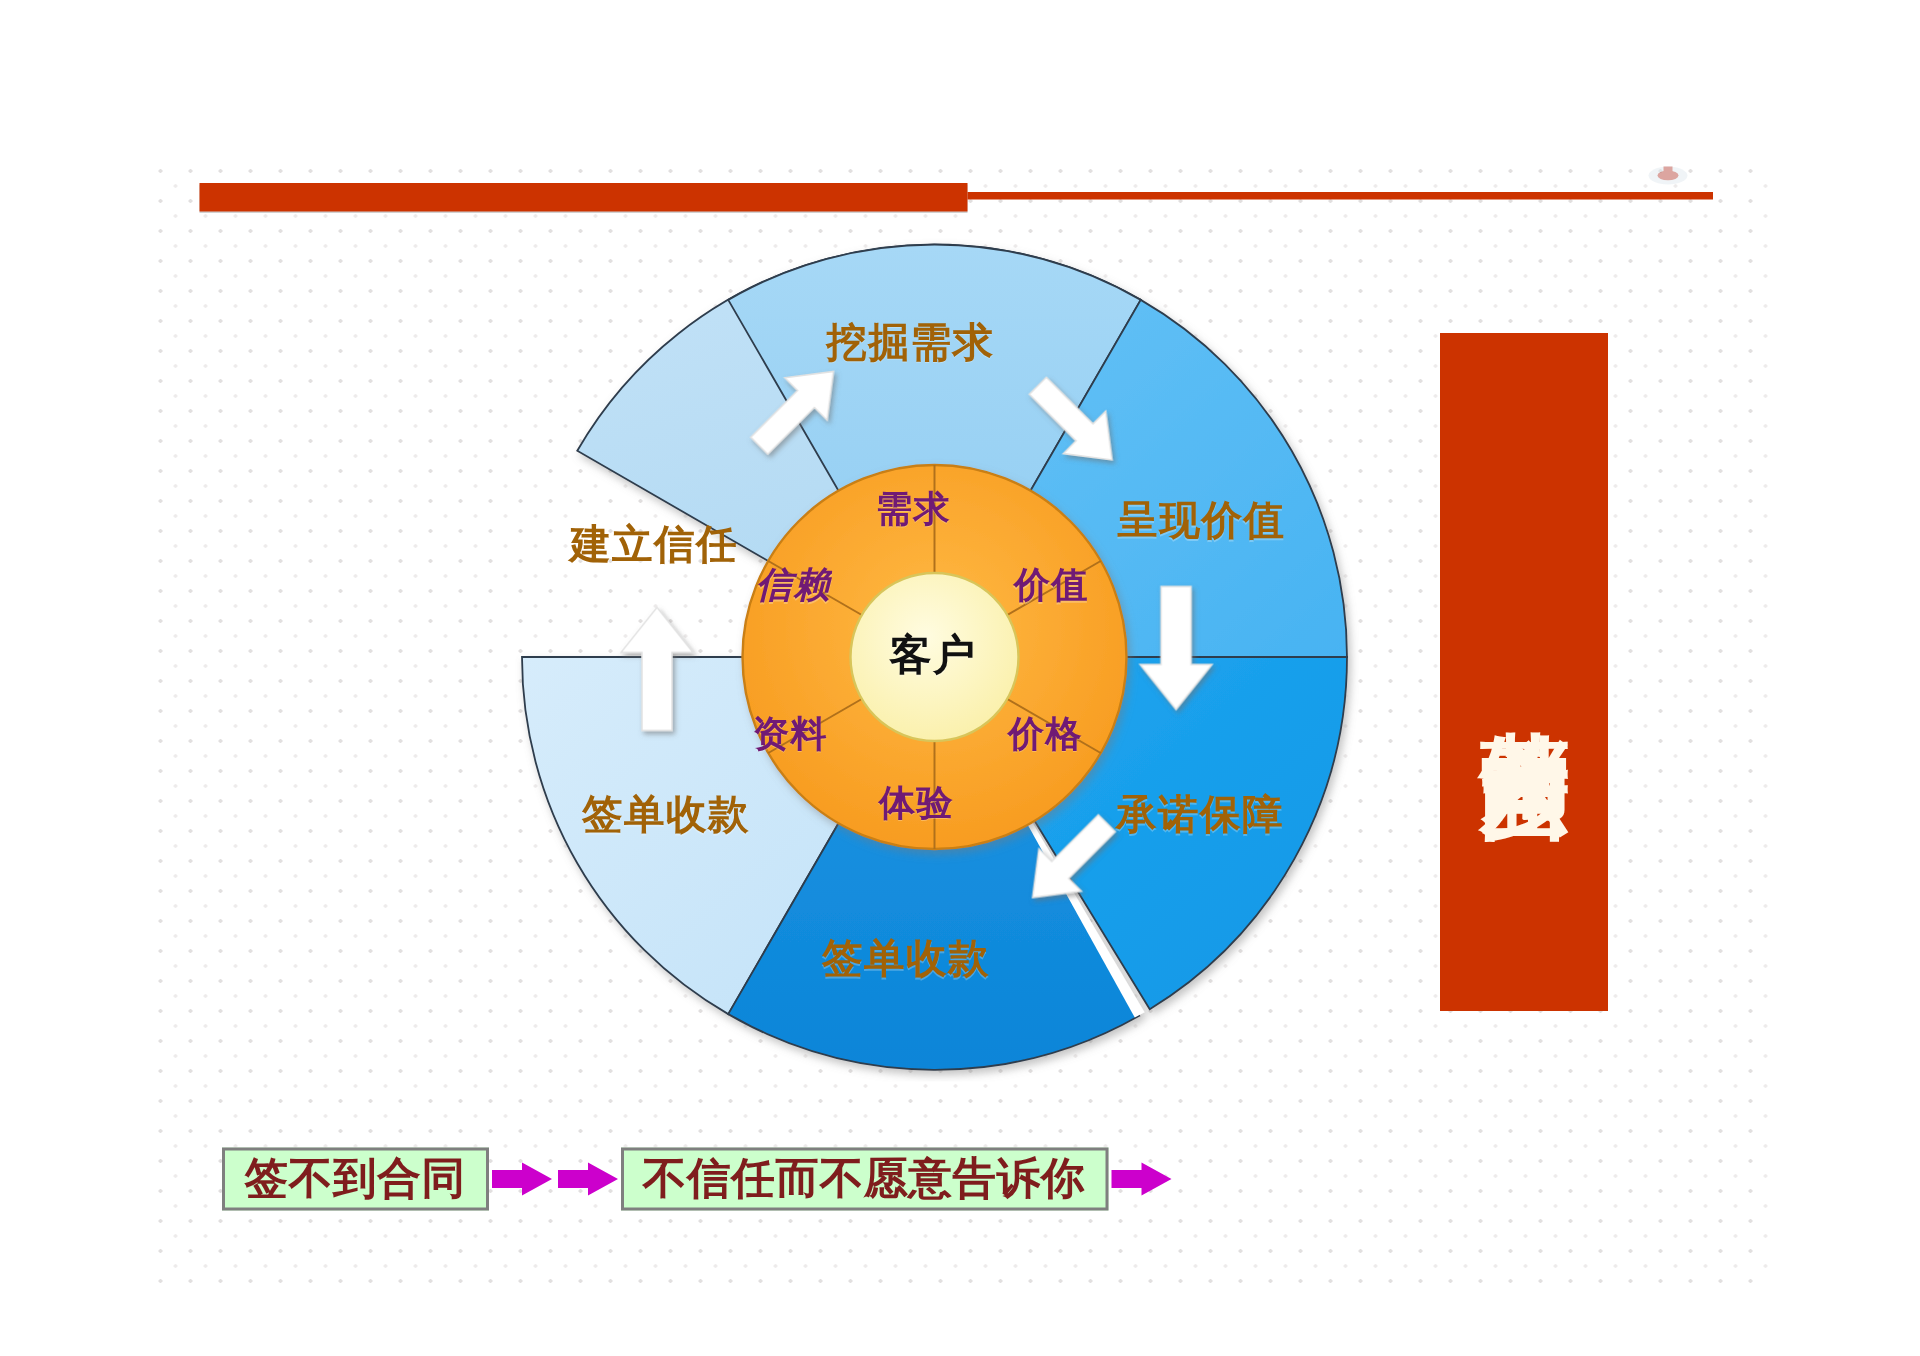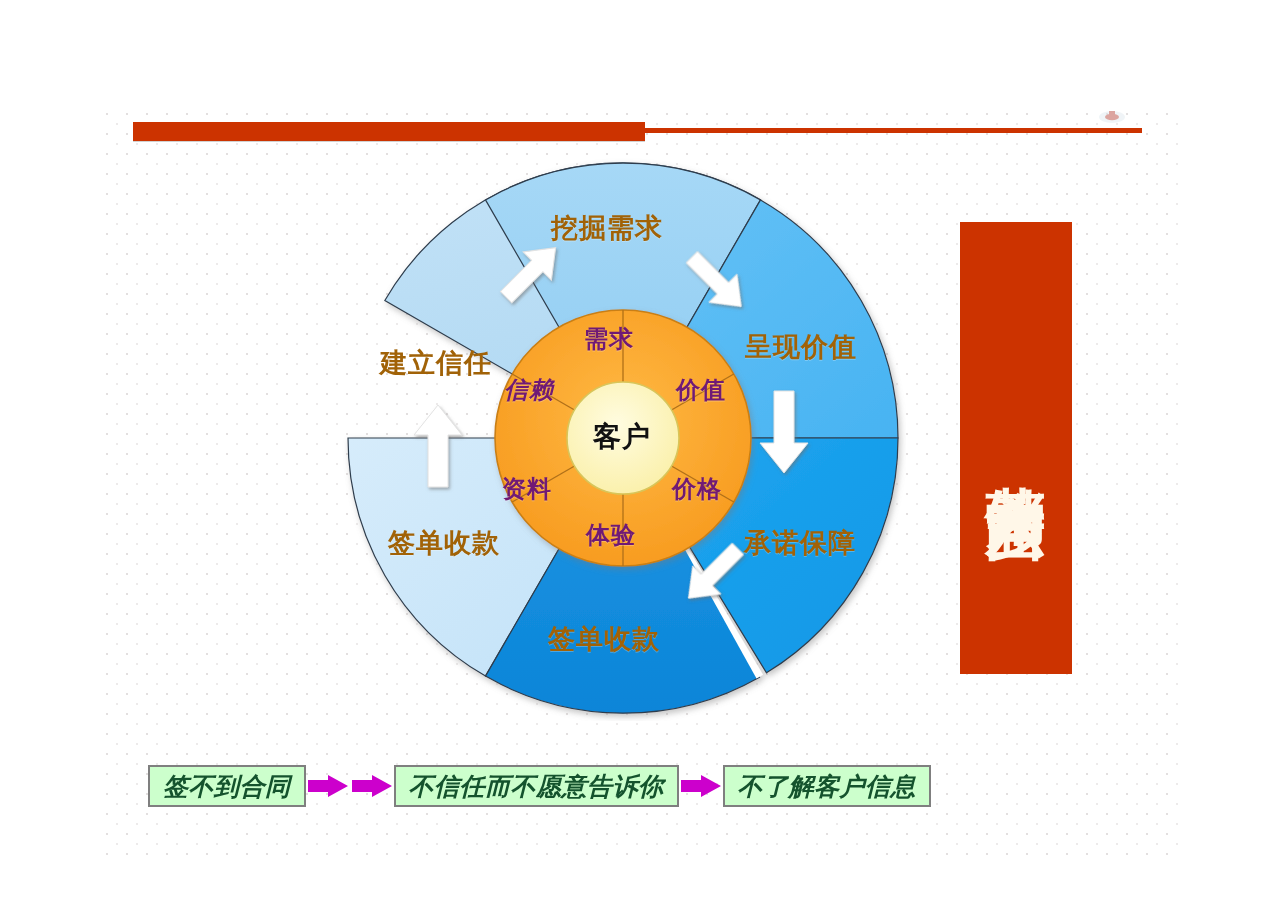--- a/index.html
+++ b/index.html
@@ -123,26 +123,25 @@
     background: #CCFFCC;
     border: 2px solid #7F7F7F;
     height: 42px;
     display: flex;
     align-items: center;
     justify-content: center;
     padding: 0 13px;
     box-sizing: border-box;
   }
   .flow-box span {
-    font-size: 25px;
+    font-size: 29px;
     font-weight: 700;
-    color: #14532d;
+    color: #7f1d1d;
     white-space: nowrap;
     letter-spacing: 0.5px;
-    font-style: italic;
   }
   .flow-arrow {
     width: 44px;
     height: 28px;
     flex: 0 0 auto;
     display: flex;
     align-items: center;
     justify-content: center;
   }
 </style>
@@ -301,19 +300,16 @@
 
     <div class="flow-box">
       <span>不信任而不愿意告诉你</span>
     </div>
     <div class="flow-arrow">
       <svg viewBox="0 0 44 26" width="44" height="26">
         <path d="M 2 7 L 22 7 L 22 2 L 42 13 L 22 24 L 22 19 L 2 19 Z" fill="#CC00CC"></path>
       </svg>
     </div>
 
-    <div class="flow-box">
-      <span>不了解客户信息</span>
-    </div>
 
   </div>
 
 </div>
 
 </body></html>

